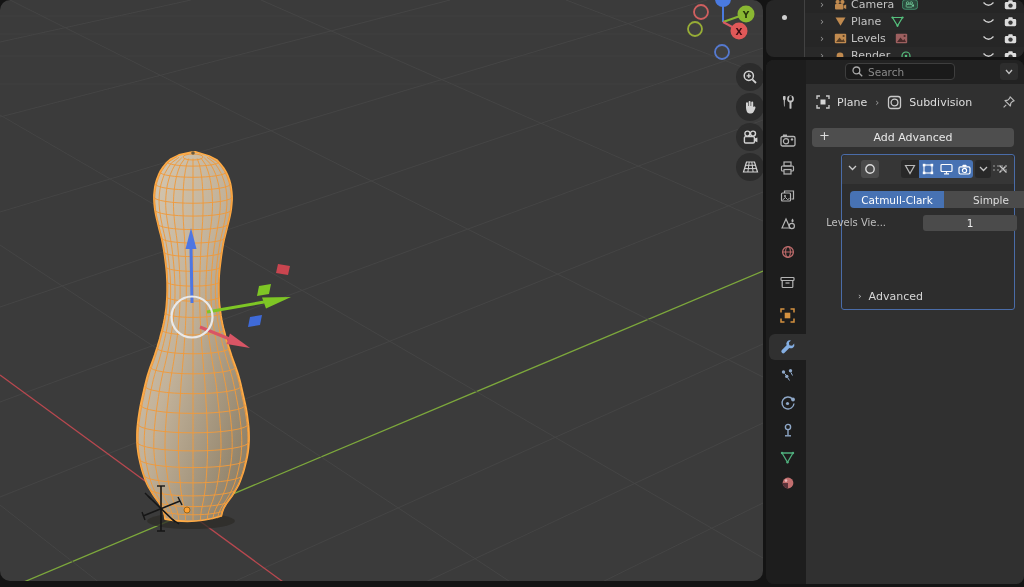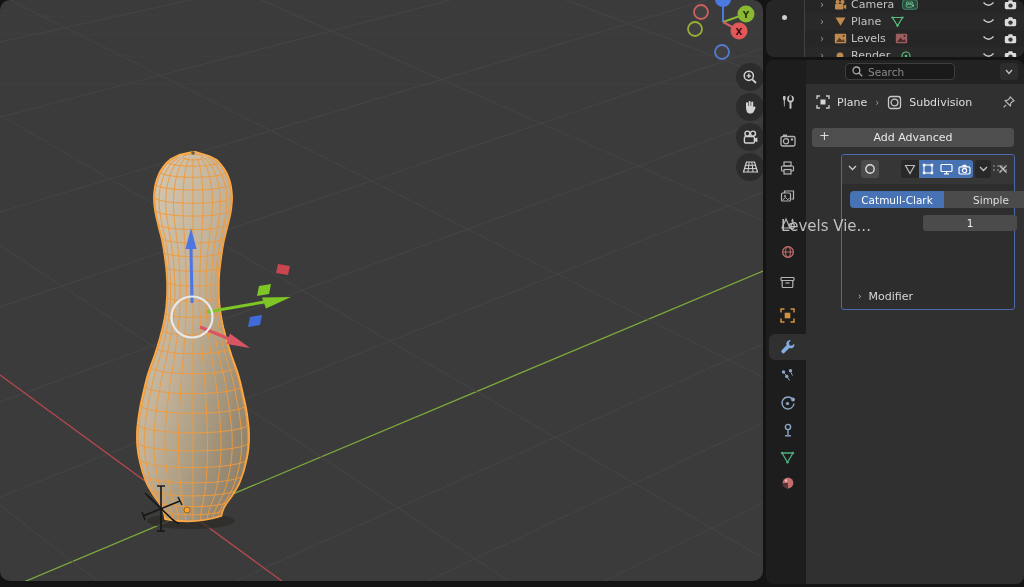--- a/index.html
+++ b/index.html
@@ -78,21 +78,21 @@
              grid-auto-rows:4px; }
   .mh-grip i { width:2px; height:2px; border-radius:50%; background:#7d7d7d; }
 
   #seg-ctl { position:absolute; left:8px; top:36px; width:188px; height:17px; display:flex;
              border-radius:4px; overflow:hidden; }
   #seg-ctl .seg { flex:1; display:flex; align-items:center; justify-content:center; font-size:10.5px; }
   #seg-ctl .seg.sel { background:#4772b3; color:#ffffff; }
   #seg-ctl .seg.unsel { background:#4b4b4b; color:#dddddd; }
 
   .fld-row { position:absolute; left:0; width:100%; height:16px; }
-  .fld-label { position:absolute; right:128px; width:120px; text-align:center; color:#bfbfbf; font-size:15px; top:2px;
+  .fld-label { position:absolute; right:128px; width:120px; text-align:right; color:#bfbfbf; font-size:10px; top:2px;
                white-space:nowrap; overflow:hidden; }
   .fld-box { position:absolute; left:81px; width:94px; height:16px; background:#4b4b4b; border-radius:3px;
              color:#ececec; font-size:10.5px; text-align:center; line-height:16px; }
   .decorator { position:absolute; left:189px; top:6px; width:5px; height:5px; border-radius:50%; background:#9c9c9c; }
 
   #optimal-row { position:absolute; left:0; top:104px; width:100%; height:16px; }
   #optimal-check { position:absolute; left:83px; top:1px; width:13px; height:13px; background:#4772b3;
                    border-radius:2.5px; display:flex; align-items:center; justify-content:center; }
   #optimal-label { position:absolute; left:101px; top:2px; color:#dedede; font-size:10.5px; white-space:nowrap; }
 
@@ -656,17 +656,17 @@
 
       <div class="fld-row" style="top:60px">
         <div class="fld-label">Levels Vie...</div>
         <div class="fld-box">1</div>
         <div class="decorator"></div>
       </div>
 
 
       <div id="advanced-row">
         <span class="tri">›</span>
-        <span class="txt">Modifier</span>
+        <span class="txt">Advanced</span>
       </div>
     </div>
   </div>
 </div>
 
 </body></html>

